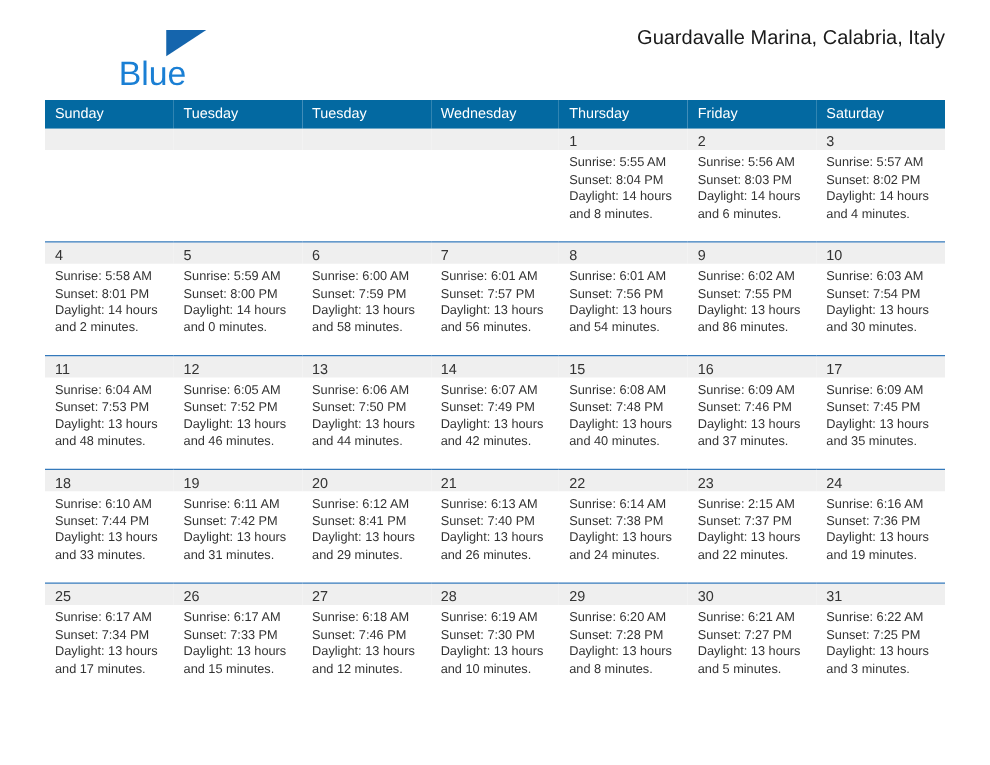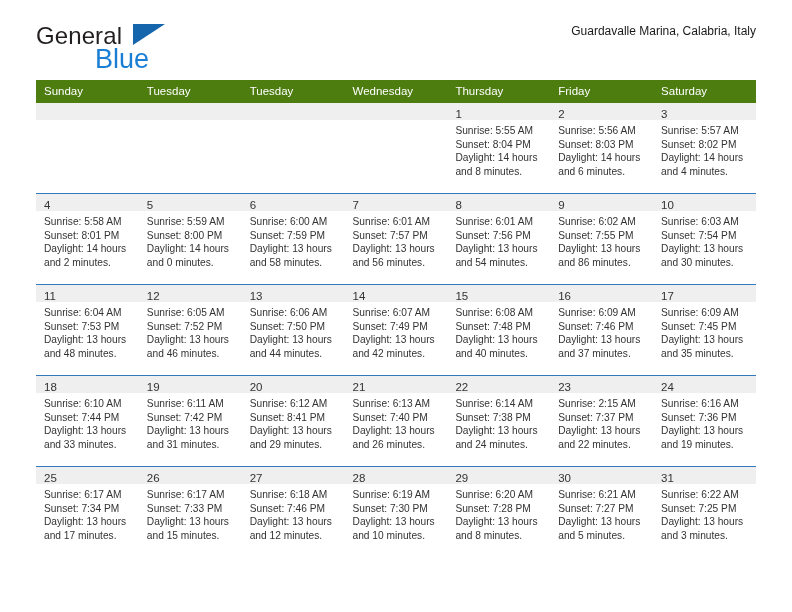--- a/index.html
+++ b/index.html
@@ -67,36 +67,36 @@
     text-align: right;
   }
   .cal-title {
     font-size: 29px;
     color: #1a1a1a;
     line-height: 34px;
     font-weight: normal;
     margin: 0;
   }
   .cal-subtitle {
-    font-size: 12px;
+    font-size: 16px;
     color: #1a1a1a;
     line-height: 20px;
     margin: 9px 0 0 0;
     font-weight: normal;
   }
 
   
   .calendar {
     margin-top: 10px;
     width: 720px;
     border-collapse: collapse;
     table-layout: fixed;
   }
   .calendar th {
-    background: #4d7c0f;
+    background: #0369a1;
     color: #ffffff;
     font-size: 11.5px;
     font-weight: normal;
     text-align: left;
     padding: 5px 0 6px 8px;
     border: none;
   }
   .calendar td {
     vertical-align: top;
     padding: 0;
@@ -130,21 +130,20 @@
   }
 </style>
 </head>
 <body>
 
 <div class="page">
 
   <div class="header">
 
     <div class="brand">
-      <span class="brand-general">General</span>
       <span class="brand-triangle"></span>
       <span class="brand-blue">Blue</span>
     </div>
 
     <div class="title-block">
       <h2 class="cal-subtitle">Guardavalle Marina, Calabria, Italy</h2>
     </div>
 
   </div>
 

